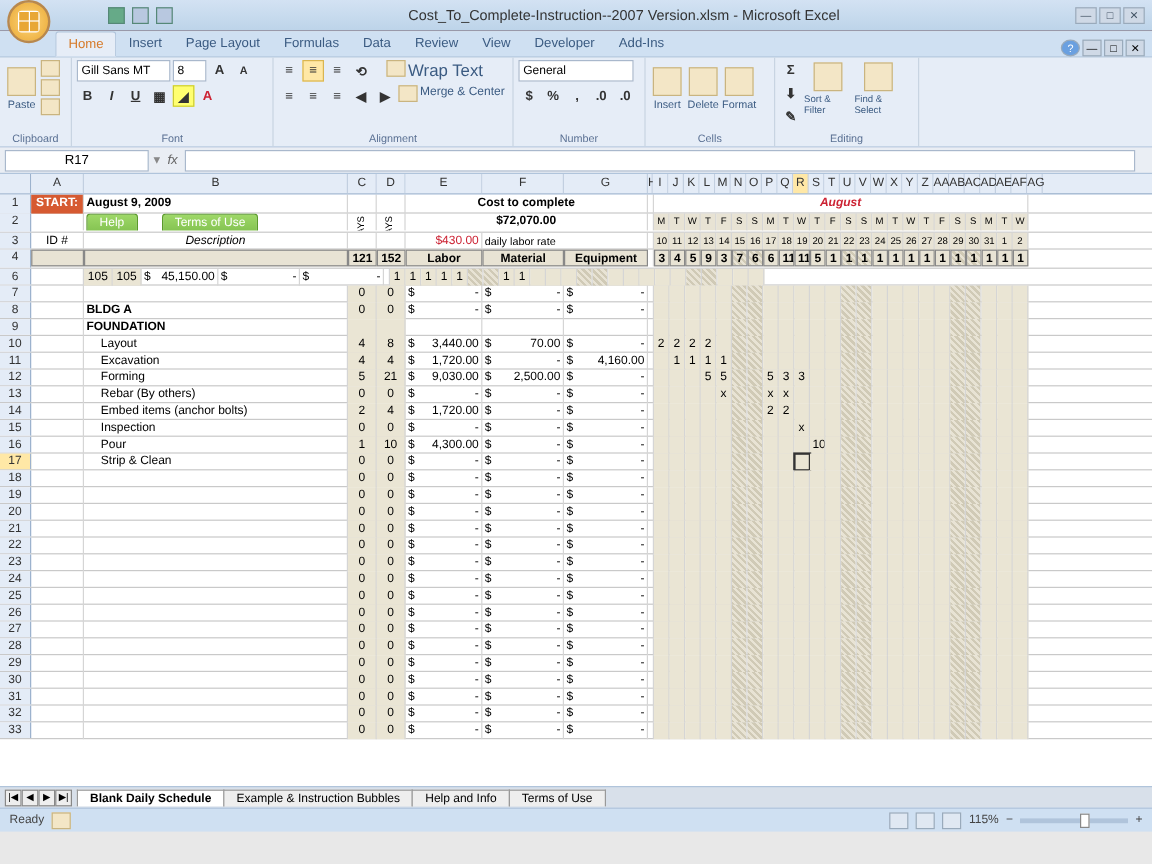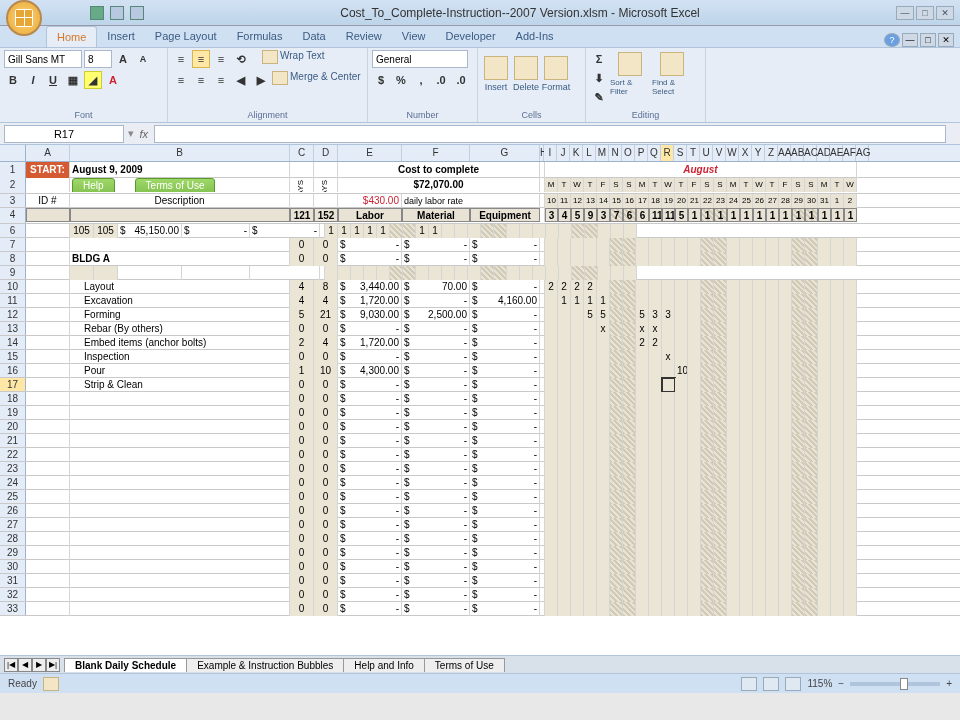--- a/index.html
+++ b/index.html
@@ -129,20 +129,34 @@
     </div>
   <div class="mdi-controls">
     <div class="mdi-btn" style="border-radius:50%;background:#6aa0e0;color:#fff">?</div>
     <div class="mdi-btn">—</div>
     <div class="mdi-btn">□</div>
     <div class="mdi-btn">✕</div>
   </div>
 </div>
 
 <div class="ribbon">
+  <div class="rgroup" style="width:60px">
+    <div class="rgroup-body">
+      <div class="rbig">
+          <div class="icon"></div>
+          <div class="lbl">Paste</div>
+        </div>
+      <div class="rcol">
+          <div class="ricon-sm"></div>
+          <div class="ricon-sm"></div>
+          <div class="ricon-sm"></div>
+        </div>
+    </div>
+    <div class="rgroup-label">Clipboard</div>
+  </div>
   <div class="rgroup" style="width:168px">
     <div class="rgroup-body" style="flex-direction:column;gap:3px">
       <div style="display:flex;gap:2px">
         <input class="font-combo" value="Gill Sans MT" style="">
         <input class="size-combo" value="8" style="">
         <div class="btn-sm">A</div>
         <div class="btn-sm" style="font-size:9px">A</div>
       </div>
       <div class="btns-row">
         <div class="btn-sm">B</div>
@@ -157,21 +171,21 @@
   </div>
   <div class="rgroup" style="width:200px">
     <div class="rgroup-body" style="flex-direction:column;gap:3px">
       <div class="btns-row">
         <div class="btn-sm">≡</div>
         <div class="btn-sm" style="background:#ffe8a6;border:1px solid #d9b550">≡</div>
         <div class="btn-sm">≡</div>
         <div class="btn-sm">⟲</div>
         <div style="width:8px"></div>
         <div class="ricon-sm"></div>
-        <span style="font-size:10px;color:#3b5b82">Wrap Text</span>
+        <span style="font-size:14px;color:#3b5b82">Wrap Text</span>
       </div>
       <div class="btns-row">
         <div class="btn-sm">≡</div>
         <div class="btn-sm">≡</div>
         <div class="btn-sm">≡</div>
         <div class="btn-sm">◀</div>
         <div class="btn-sm">▶</div>
         <div class="ricon-sm"></div>
         <span style="font-size:10px;color:#3b5b82">Merge &amp; Center</span>
       </div>
@@ -316,21 +330,21 @@
         <div class="cell wDay day-hdr">F</div>
         <div class="cell wDay day-hdr">S</div>
         <div class="cell wDay day-hdr">S</div>
         <div class="cell wDay day-hdr">M</div>
         <div class="cell wDay day-hdr">T</div>
         <div class="cell wDay day-hdr">W</div>
       </div>
       <div class="row">
         <div class="rh">3</div>
         <div class="cell wA center">ID #</div>
-        <div class="cell wB center" style="">Description</div>
+        <div class="cell wB center" style="font-style:italic">Description</div>
         <div class="cell wC"></div>
         <div class="cell wD"></div>
         <div class="cell wE rate-val">$430.00</div>
         <div class="cell" style="width:138px;font-size:9px">daily labor rate</div>
         <div class="cell wH"></div>
         <div class="cell wDay day-hdr">10</div>
         <div class="cell wDay day-hdr">11</div>
         <div class="cell wDay day-hdr">12</div>
         <div class="cell wDay day-hdr">13</div>
         <div class="cell wDay day-hdr">14</div>
@@ -516,20 +530,21 @@
         <div class="cell wDay center shade"></div>
         <div class="cell wDay center shade weekend"></div>
         <div class="cell wDay center shade weekend"></div>
         <div class="cell wDay center shade"></div>
         <div class="cell wDay center shade"></div>
         <div class="cell wDay center shade"></div>
       </div>
       <div class="row">
         <div class="rh">9</div>
         <div class="cell wA"></div>
+        <div class="cell wB bold">FOUNDATION</div>
         <div class="cell wC center shade"></div>
         <div class="cell wD center shade"></div>
         <div class="cell wE"></div>
         <div class="cell wF"></div>
         <div class="cell wG"></div>
         <div class="cell wH"></div>
         <div class="cell wDay center shade"></div>
         <div class="cell wDay center shade"></div>
         <div class="cell wDay center shade"></div>
         <div class="cell wDay center shade"></div>

